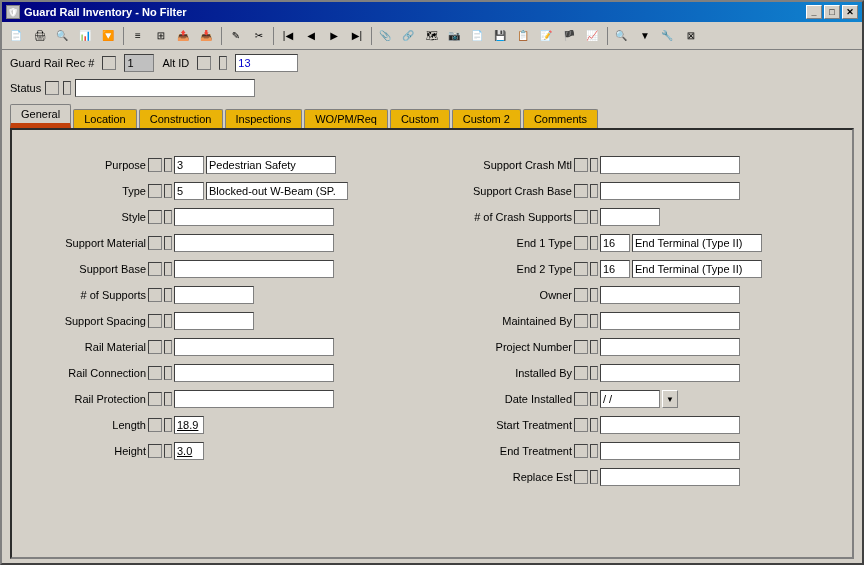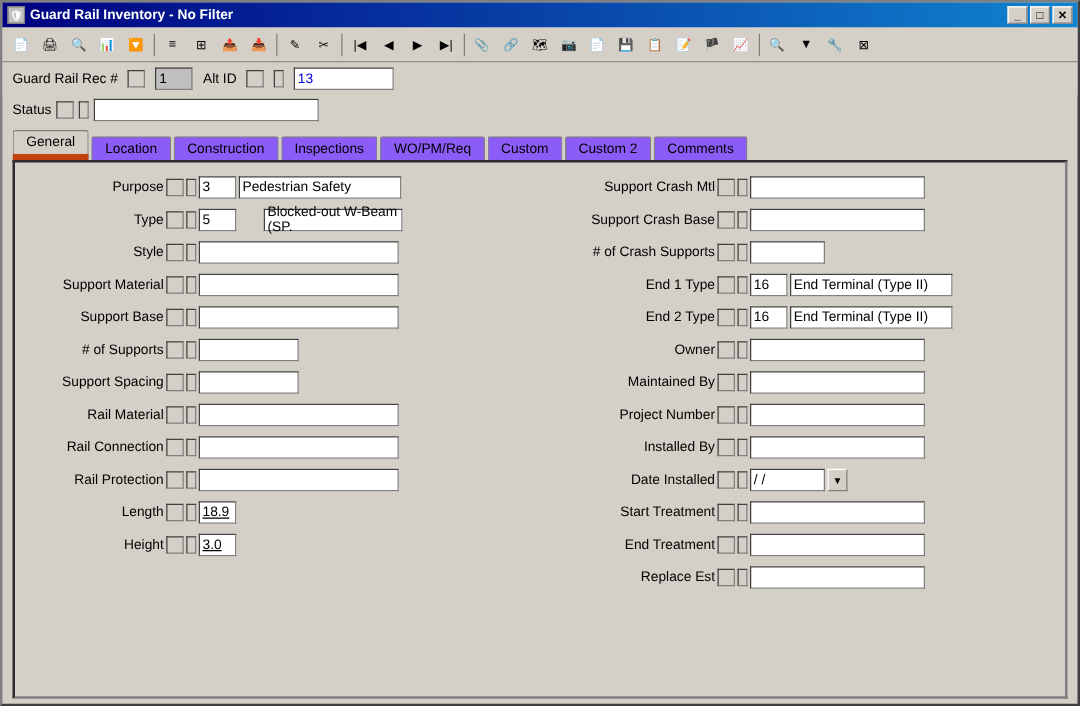--- a/index.html
+++ b/index.html
@@ -116,42 +116,42 @@
       height: 24px;
     }
     .tabs-row {
       padding: 4px 8px 0 8px;
       display: flex;
       align-items: flex-end;
       gap: 0;
     }
     .tab {
       padding: 3px 10px;
-      background: #8b5cf6;
+      background: #eab308;
       border: 1px solid #808080;
       border-bottom: none;
       margin-right: 2px;
       cursor: pointer;
       font-size: 11px;
       border-top-left-radius: 2px;
       border-top-right-radius: 2px;
     }
     .tab.active {
       background: #d4d0c8;
       border-bottom: 5px solid #c2410c;
       z-index: 1;
       position: relative;
       font-weight: normal;
     }
     .main-content {
       flex: 1;
       background: #d4d0c8;
       border: 2px inset #808080;
       margin: 0 8px 4px 8px;
-      padding: 9px;
+      padding: 24px;
       overflow: hidden;
     }
     .form-area {
       display: flex;
       gap: 20px;
       height: 100%;
     }
     .form-col {
       display: flex;
       flex-direction: column;
@@ -314,21 +314,21 @@
     </div>
   </div>
 
   <div class="header-row">
     <span class="field-label">Guard Rail Rec #</span>
     <div class="indicator"></div>
     <div class="field-val field-sm" style="background:#c0c0c0;">1</div>
     <span class="field-label">Alt ID</span>
     <div class="indicator"></div>
     <div class="indicator2"></div>
-    <div class="field-val" style="width:80px; color:#0000cc; background:white;">13</div>
+    <div class="field-val" style="width:63px; color:#0000cc; background:white;">13</div>
   </div>
 
   <div class="status-row">
     <span class="field-label">Status</span>
     <div class="indicator"></div>
     <div class="indicator2"></div>
     <div class="field-val" style="width:180px;"></div>
   </div>
 
   <div class="tabs-row">
@@ -353,21 +353,21 @@
           <div class="indicator2"></div>
           <div class="field-val field-sm">3</div>
           <div class="field-val" style="width:130px;">Pedestrian Safety</div>
         </div>
 
         <div class="form-row">
           <span class="row-label">Type</span>
           <div class="indicator"></div>
           <div class="indicator2"></div>
           <div class="field-val field-sm">5</div>
-          <div class="field-val" style="width:111px;margin-left:20px;">Blocked-out W-Beam (SP.</div>
+          <div class="field-val" style="width:142px;">Blocked-out W-Beam (SP.</div>
         </div>
 
         <div class="form-row">
           <span class="row-label">Style</span>
           <div class="indicator"></div>
           <div class="indicator2"></div>
           <div class="field-val" style="width:160px;"></div>
         </div>
 
 

